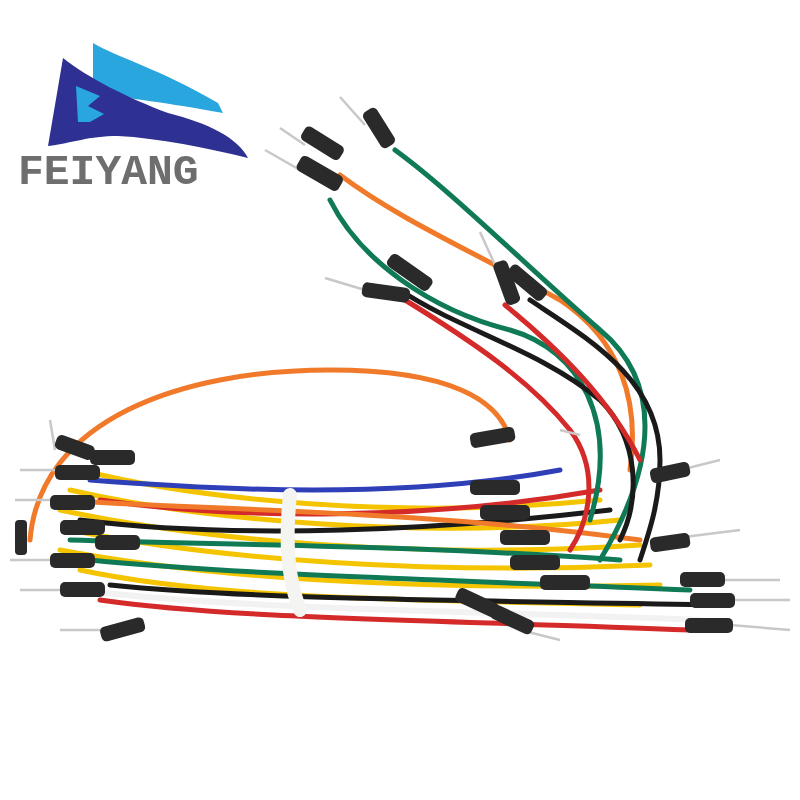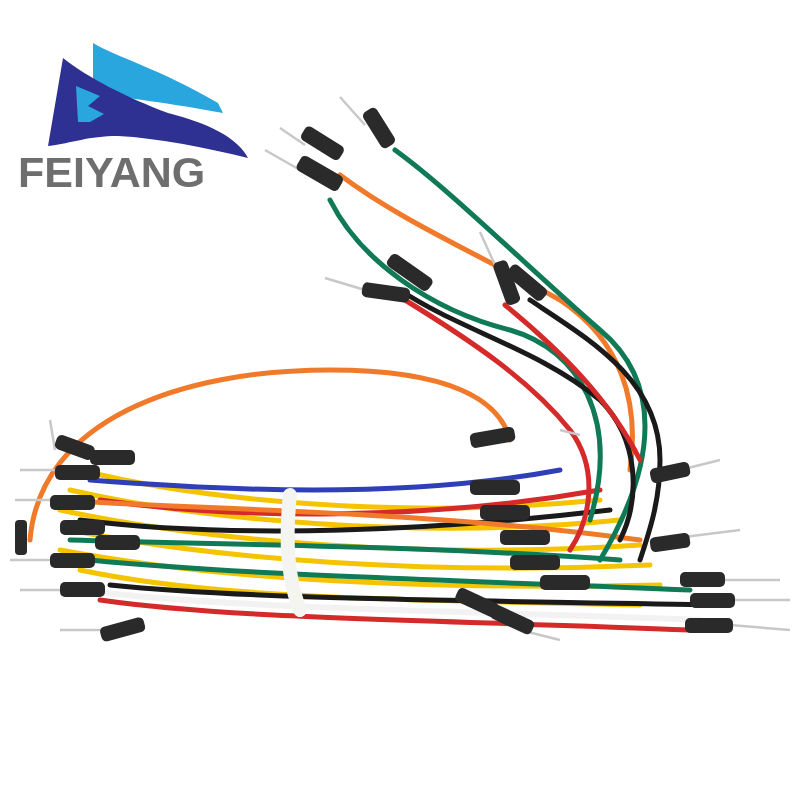--- a/index.html
+++ b/index.html
@@ -1,18 +1,18 @@
 <!DOCTYPE html>
 <html><head>
 <meta charset="utf-8">
 <style>
   html,body{margin:0;padding:0;background:#fff;}
   body{width:800px;height:800px;position:relative;overflow:hidden;font-family:"Liberation Sans",sans-serif;}
   .logo{position:absolute;left:18px;top:18px;width:240px;height:190px;}
-  .brand{position:absolute;left:18px;top:148px;font-family:Liberation Sans, sans-serif;font-weight:bold;font-size:43px;color:#6e6e6e;letter-spacing:0px;}
+  .brand{position:absolute;left:18px;top:148px;font-family:Liberation Mono, monospace;font-weight:bold;font-size:43px;color:#6e6e6e;letter-spacing:0px;}
   .photo{position:absolute;left:0;top:0;width:800px;height:800px;}
 </style>
 </head>
 <body>
 
 <svg class="photo" viewBox="0 0 800 800">
   <g fill="none" stroke-linecap="round">
 
     <g stroke-width="5">
       <path d="M80 470 C200 500, 400 520, 600 500" stroke="#f5c400"></path>

